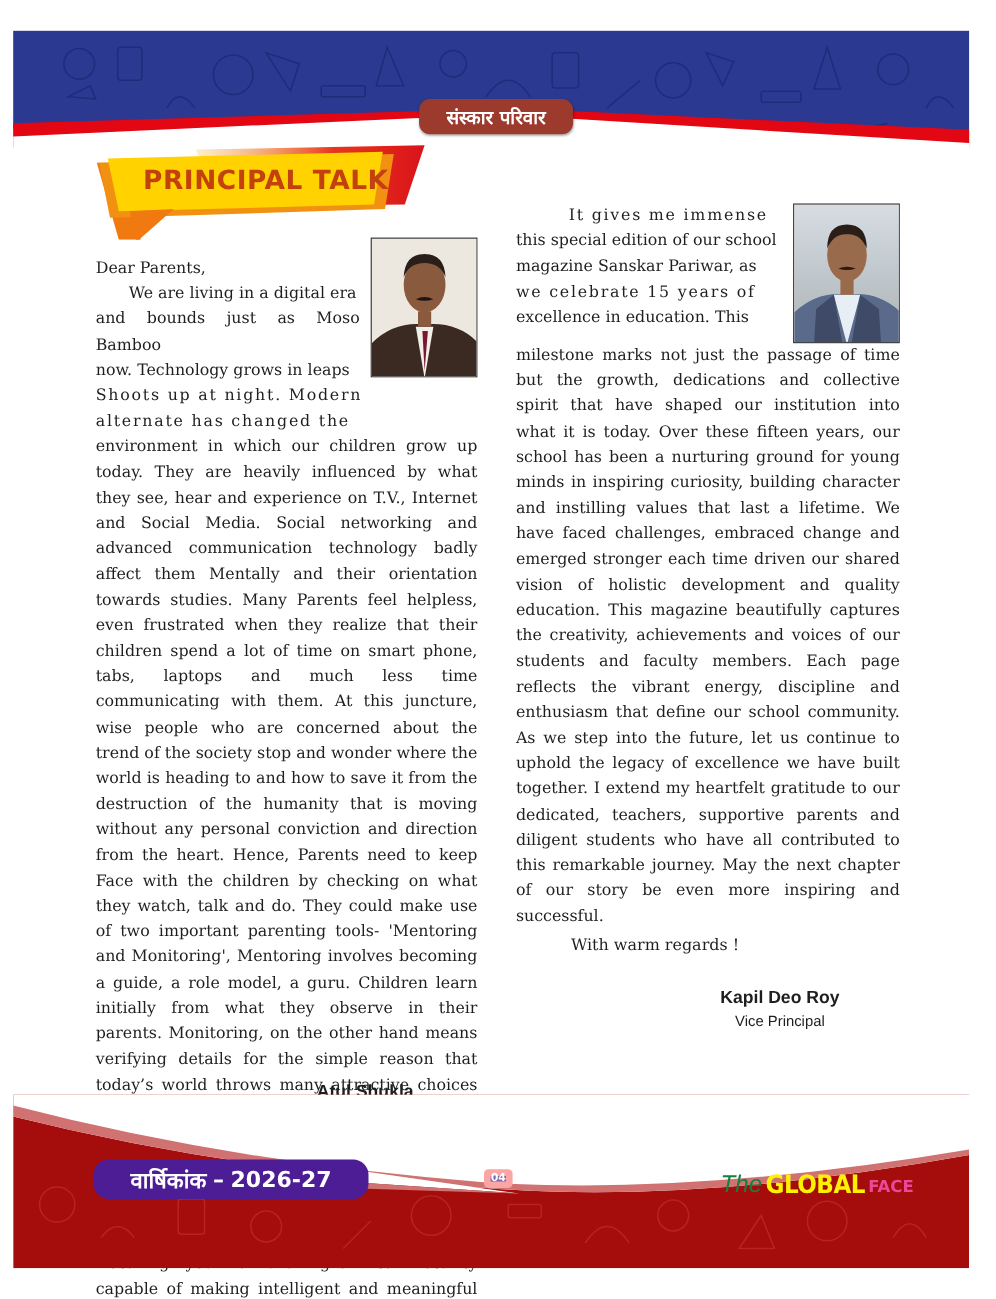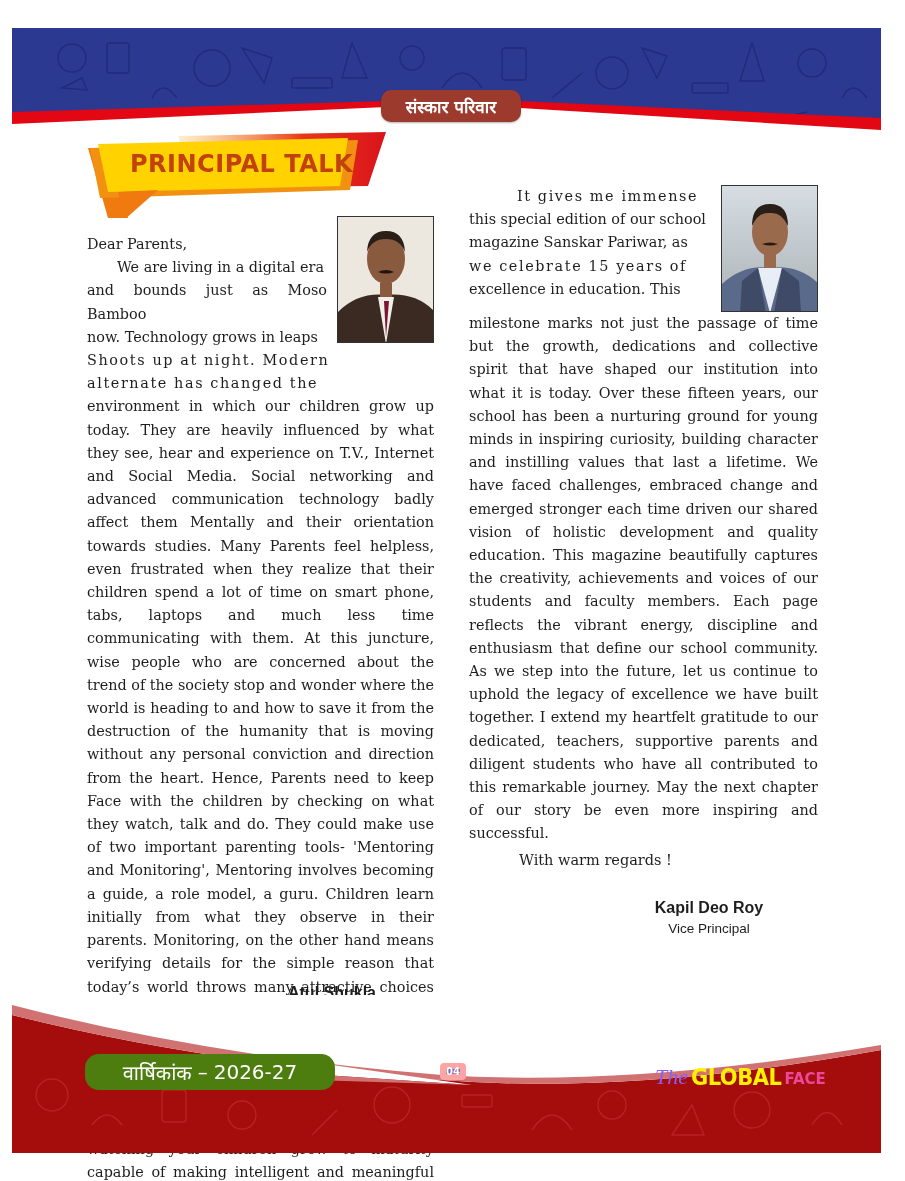--- a/index.html
+++ b/index.html
@@ -53,35 +53,35 @@
   .sign-line { font-size: 13.5px; line-height: 20px; }
 
   .left-sign { position: absolute; left: 230px; top: 982px; width: 204px; }
   .regards { position: absolute; left: 519px; top: 852px; font-size: 14.5px; }
   .right-sign { position: absolute; left: 600px; top: 897px; width: 218px; }
 
   
   .footer { position: absolute; left: 12px; top: 995px; width: 869px; height: 158px; overflow: hidden; }
   .year-pill {
     position: absolute; left: 85px; top: 1054px; width: 250px; height: 36px;
-    background: #4d7c0f; border-radius: 14px;
-    color: #fff; font-family: "DejaVu Sans", sans-serif; font-weight: normal; font-size: 20px;
+    background: #4c1d95; border-radius: 14px;
+    color: #fff; font-family: "DejaVu Sans", sans-serif; font-weight: bold; font-size: 20px;
     display: flex; align-items: center; justify-content: center; gap: 6px;
   }
   .page-badge {
     position: absolute; left: 440px; top: 1063px; width: 26px; height: 17px;
     background: #7a64b0; border: 6px solid #fca5a5; border-radius: 4px;
     color: #fff; font-family: "DejaVu Sans", sans-serif; font-weight: bold; font-size: 10px;
     display: flex; align-items: center; justify-content: center;
   }
   .brand {
     position: absolute; left: 655px; top: 1064px; height: 30px;
     display: flex; align-items: baseline; gap: 3px;
   }
-  .brand-the { font-family: Liberation Serif, serif; font-style: italic; color: #8b5cf6; font-size: 22px; }
+  .brand-the { font-family: Liberation Sans, sans-serif; font-style: italic; color: #15803d; font-size: 22px; }
   .brand-global { font-family: "DejaVu Sans", sans-serif; font-weight: bold; color: #fff200; font-size: 21px; letter-spacing: -0.5px; transform: scaleY(1.1); display: inline-block; }
   .brand-face { font-family: "DejaVu Sans", sans-serif; font-weight: bold; color: #ec4899; font-size: 15px; }
 </style>
 </head>
 <body>
 
 <div class="header-band">
   <svg class="doodles" width="869" height="106">
     <g fill="none" stroke="#1f2a78" stroke-width="1.4" opacity="0.9">
       <circle cx="60" cy="30" r="14"></circle>

